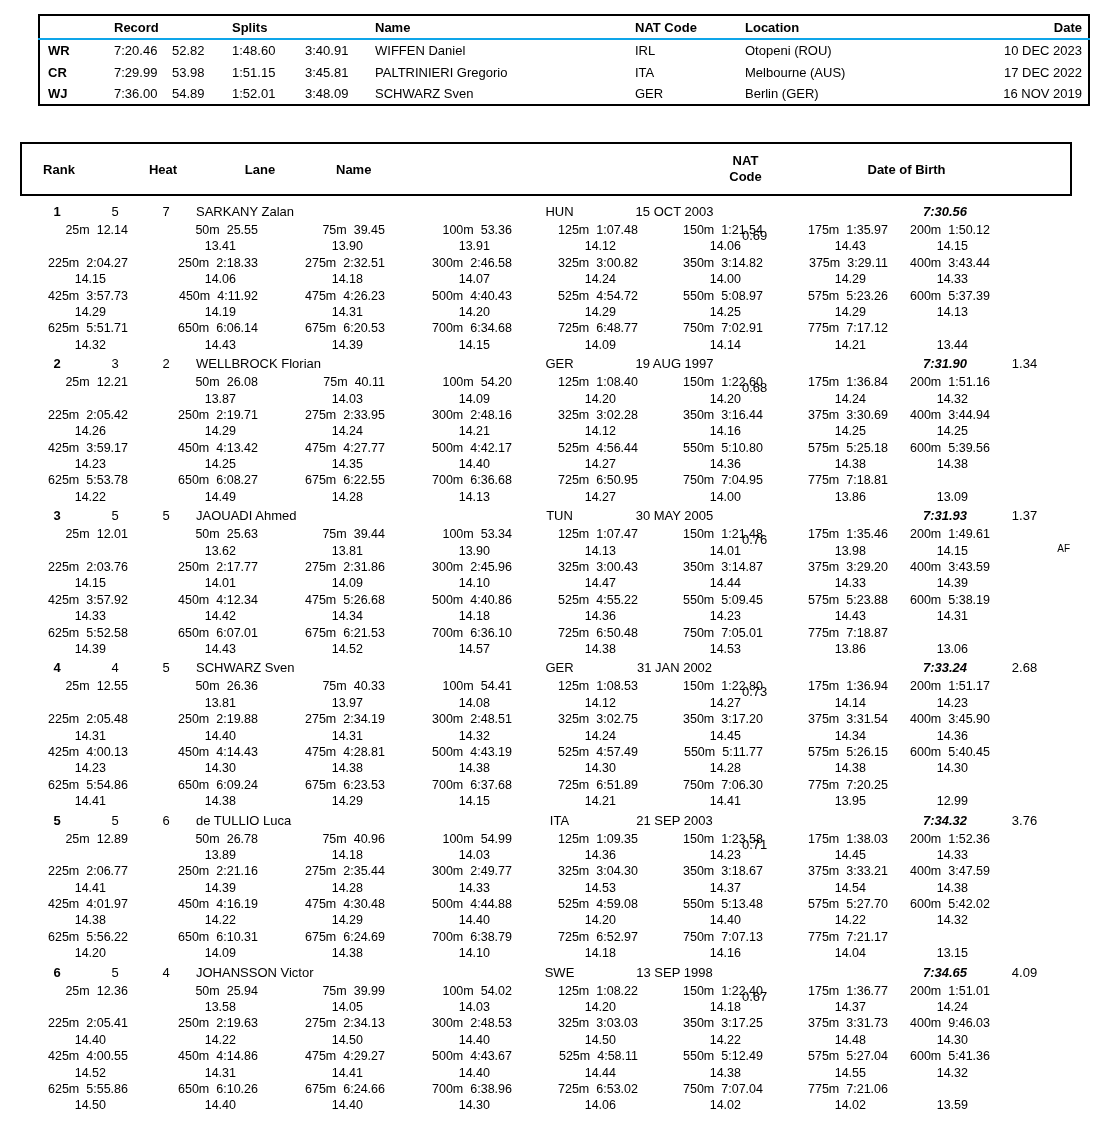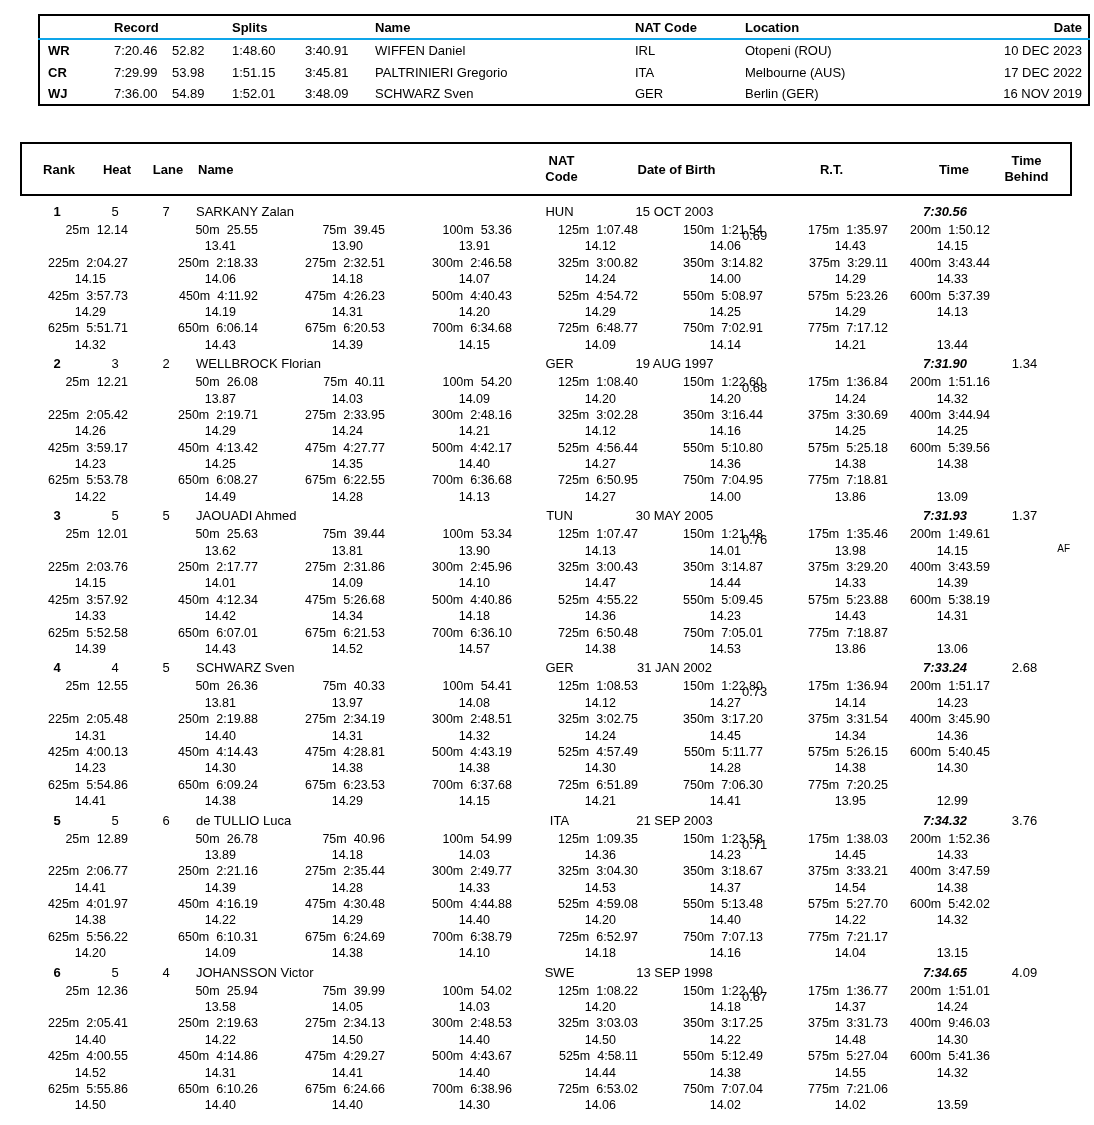--- a/index.html
+++ b/index.html
@@ -25,21 +25,21 @@
   table.records thead th { height:24px; border-bottom:2px solid #0ea5e9; font-weight:bold; }
   table.records th:first-child, table.records td:first-child { padding-left:8px; }
   table.records .right { text-align:right; padding-right:6px; }
   table.records .b { font-weight:bold;margin-left:12px; }
 
   
   .res-head {
     position:absolute; left:20px; top:142px; width:1052px; height:54px;
     border:2px solid #000; display:grid;
     grid-template-columns:74px 42px 60px 316px 95px 135px 105px 130px 95px;
-    align-items:center; font-weight:bold; font-size:13px; white-space:nowrap;
+    align-items:center; font-weight:bold; font-size:13px; white-space:nowrap;gap:46px;
   }
   .h-rank,.h-heat,.h-lane,.h-nat,.h-dob,.h-behind { text-align:center; }
   .h-nat div,.h-behind div { line-height:16px; }
   .h-rt { text-align:right; padding-right:6px; }
   .h-time { text-align:right; padding-right:10px; }
 
   
   .athletes { position:absolute; left:20px; top:201px; width:1052px; font-size:12.5px; }
   .athlete { position:relative; }
   .arow {

